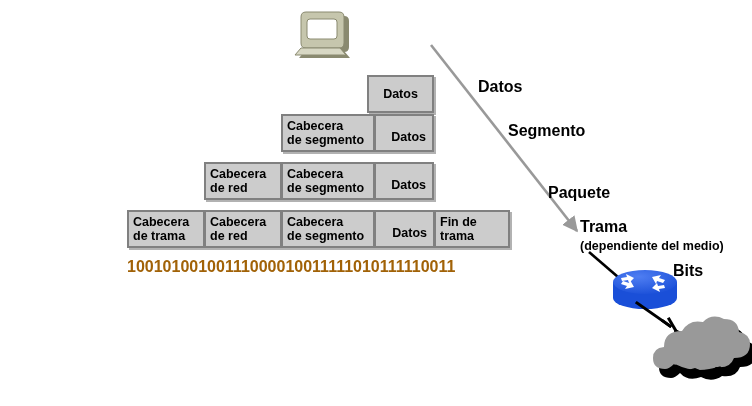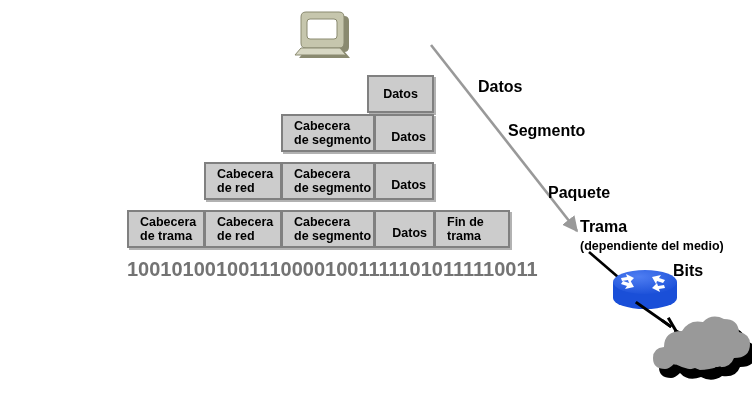--- a/index.html
+++ b/index.html
@@ -27,21 +27,21 @@
     height: 38px;
   }
   .cell {
     position: relative;
     box-sizing: border-box;
     background: #cccccc;
     border: 2px solid #808080;
     border-right-width: 1px;
     display: flex;
     align-items: center;
-    padding-left: 11px;
+    padding-left: 4px;
     font-size: 12.5px;
     font-weight: bold;
     color: #000000;
     line-height: 14px;
     box-shadow: 2px 2px 0 rgba(0,0,0,0.30);
   }
   .cell.first { border-left-width: 2px; }
   .cell.last  { border-right-width: 2px; }
   .cell.single { border-width: 2px; }
   .cell-label {
@@ -65,24 +65,24 @@
   #row-segmento { left: 281px; top: 114px; width: 153px; }
   #row-paquete  { left: 204px; top: 162px; width: 230px; }
   #row-trama    { left: 127px; top: 210px; width: 383px; }
 
   
   #bits-string {
     position: absolute;
     left: 127px;
     top: 258px;
     width: 400px;
-    font-size: 20px;
+    font-size: 16px;
     font-weight: bold;
     letter-spacing: 0px;
-    color: #737373;
+    color: #a16207;
     white-space: nowrap;
   }
 
   
   .stage-label {
     position: absolute;
     font-size: 16px;
     font-weight: bold;
     color: #000000;
     white-space: nowrap;

